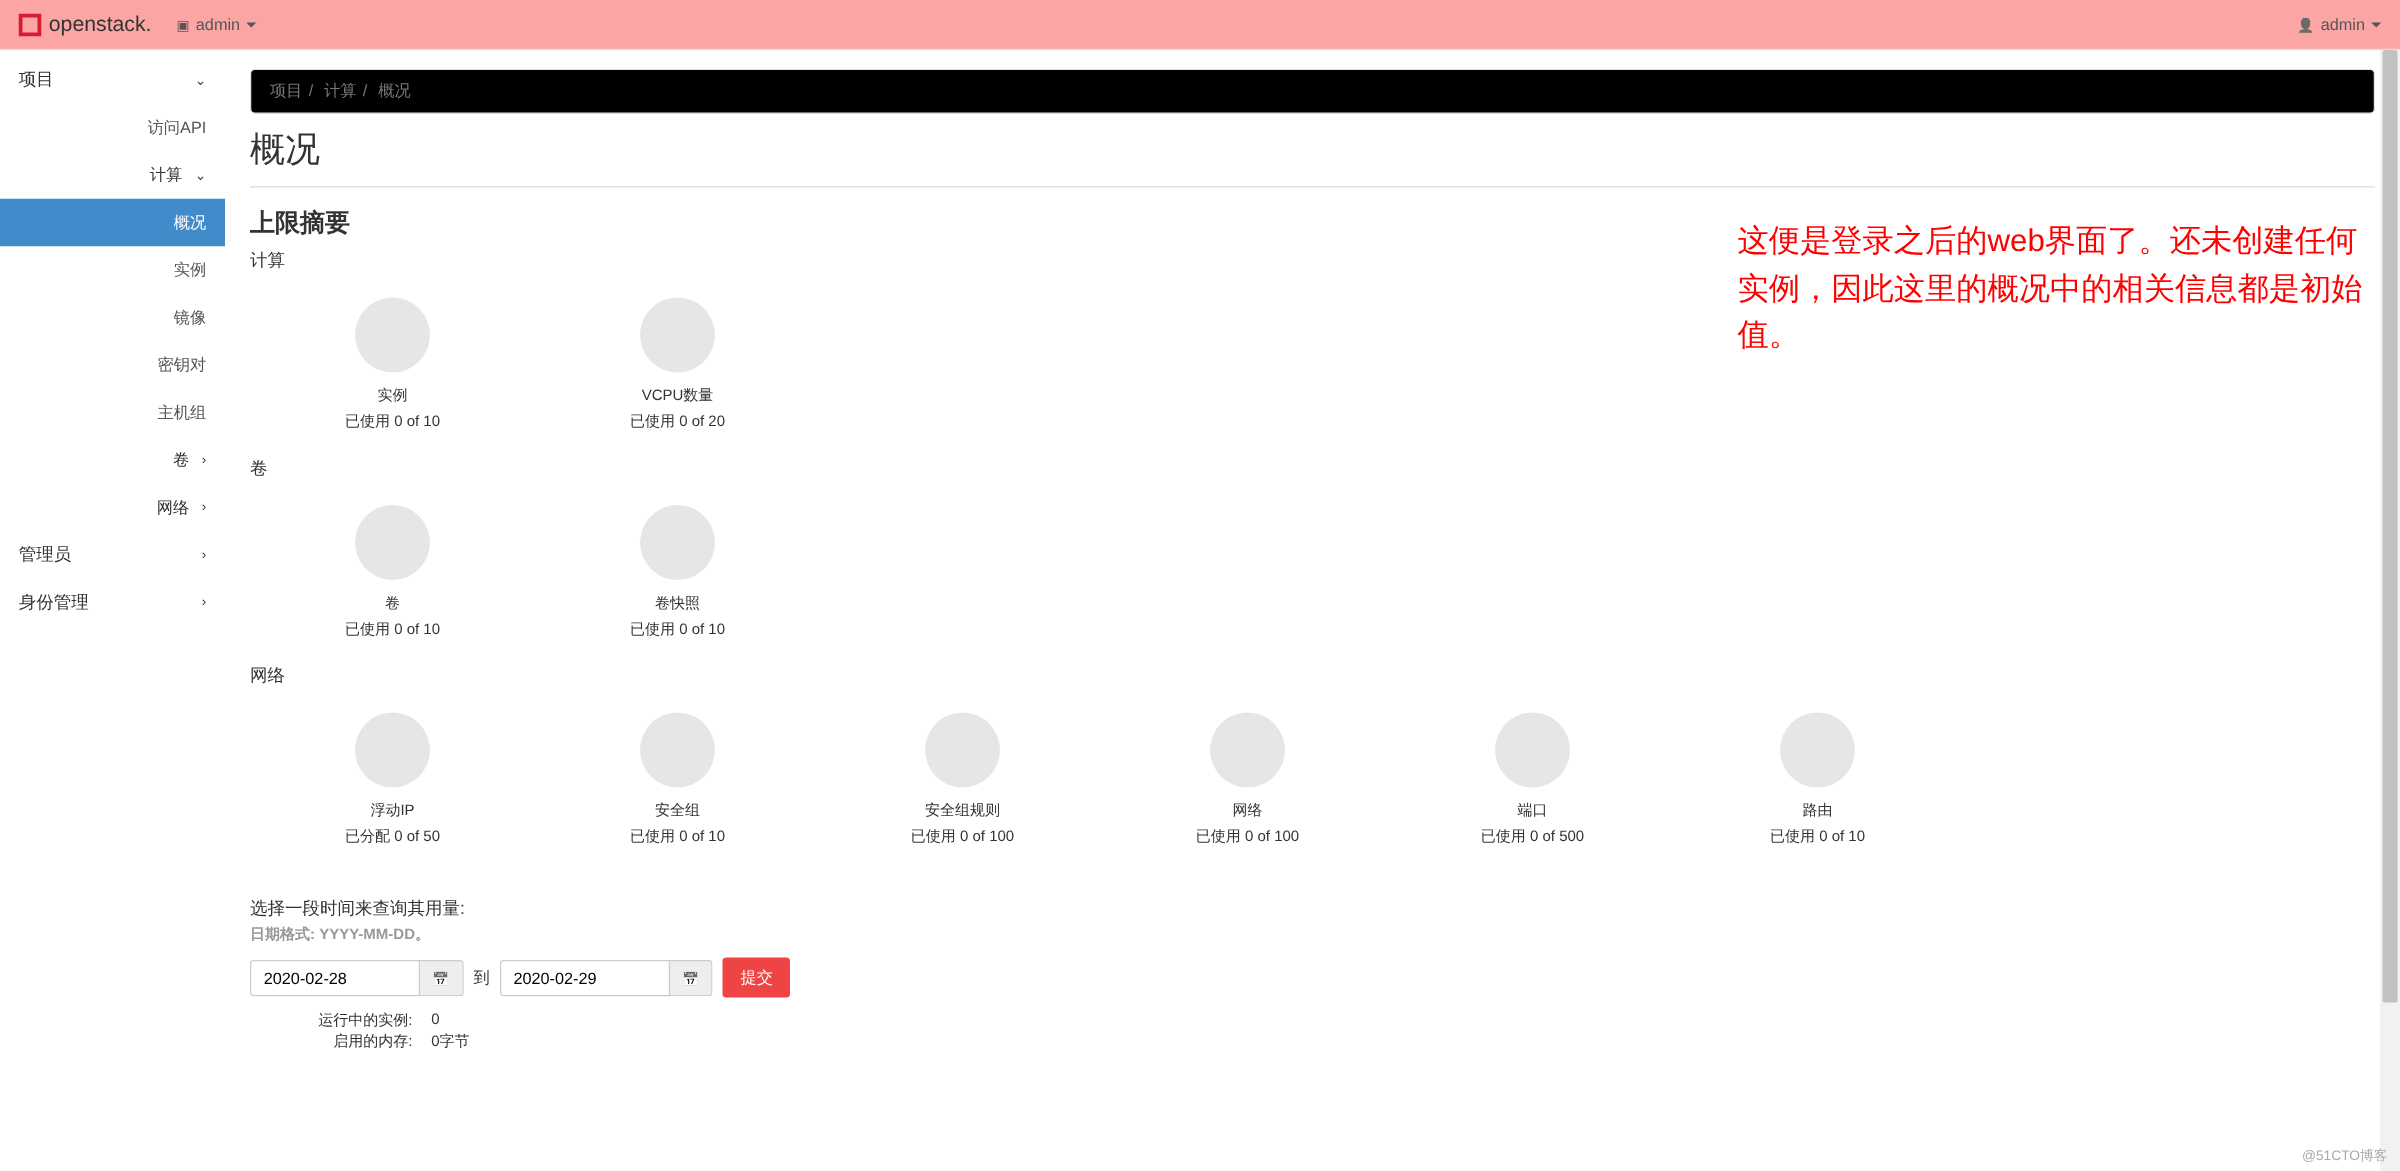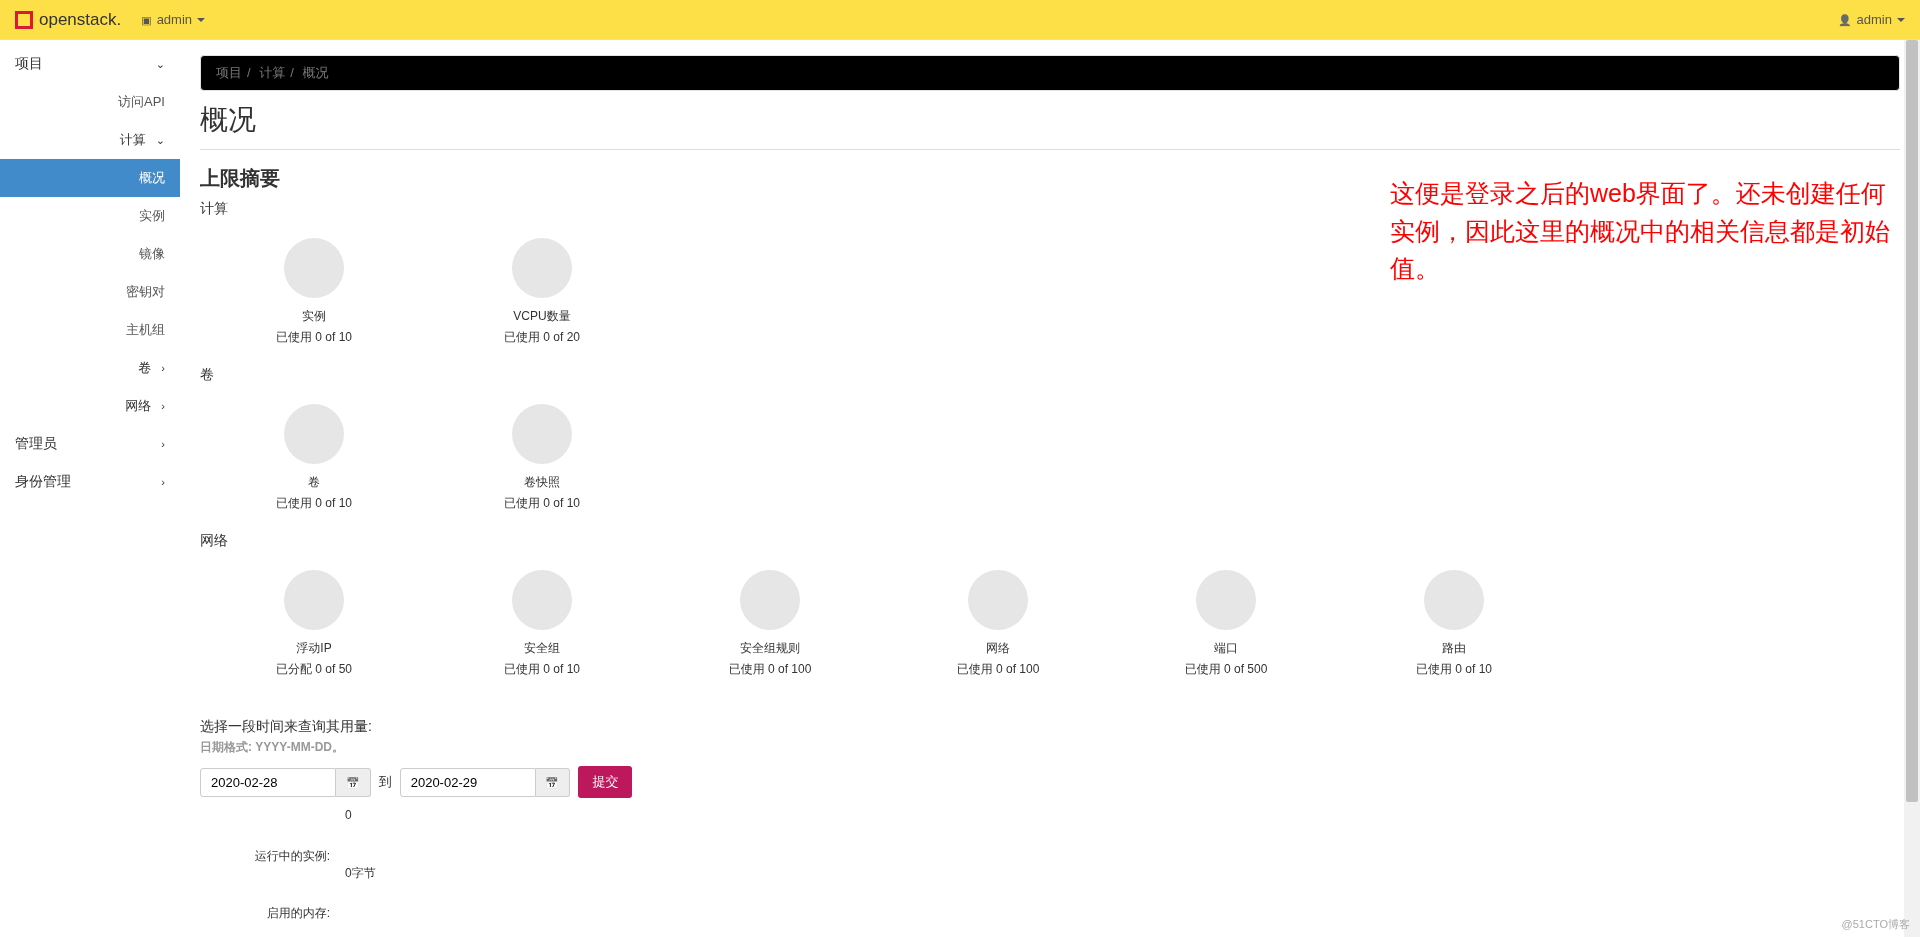--- a/index.html
+++ b/index.html
@@ -1,17 +1,17 @@
 <!DOCTYPE html>
 <html><head>
 <meta charset="utf-8">
 <style>
 * { margin: 0; padding: 0; box-sizing: border-box; }
 body { font-family: -apple-system, BlinkMacSystemFont, "Segoe UI", Helvetica, Arial, sans-serif; font-size: 13px; color: #333; background: #fff; }
-.topbar { height: 40px; background: #fde047; border-bottom: 1px solid #ddd; display: flex; align-items: center; padding: 0 15px; justify-content: space-between; }
+.topbar { height: 40px; background: #fca5a5; border-bottom: 1px solid #ddd; display: flex; align-items: center; padding: 0 15px; justify-content: space-between; }
 .topbar-left { display: flex; align-items: center; gap: 20px; }
 .logo { display: flex; align-items: center; gap: 6px; font-size: 17px; font-weight: 400; color: #333; }
 .logo-icon { width: 18px; height: 18px; border: 3px solid #da1a32; }
 .domain-dd { display: flex; align-items: center; gap: 5px; color: #555; cursor: pointer; }
 .user-dd { display: flex; align-items: center; gap: 5px; color: #555; cursor: pointer; }
 .caret { display: inline-block; width: 0; height: 0; vertical-align: middle; border-top: 4px solid; border-right: 4px solid transparent; border-left: 4px solid transparent; }
 .layout { display: flex; }
 .sidebar { width: 180px; flex-shrink: 0; padding-top: 5px; }
 .nav-item { display: flex; justify-content: space-between; align-items: center; padding: 10px 15px; cursor: pointer; color: #333; }
 .nav-item.lvl1 { font-size: 14px; }
@@ -33,24 +33,24 @@
 .quota-usage { font-size: 12px; color: #333; }
 .annotation { position: absolute; right: 30px; top: 135px; width: 500px; color: #ff0000; font-size: 25px; line-height: 1.5; font-family: "Microsoft YaHei", sans-serif; }
 .usage-section { margin-top: 30px; }
 .usage-query-label { font-size: 14px; margin: 15px 0 3px; }
 .hint { color: #999; font-size: 12px; margin-bottom: 10px; font-weight: bold; }
 .date-row { display: flex; align-items: center; gap: 8px; }
 .input-group { display: flex; align-items: stretch; }
 .input-group input { border: 1px solid #ccc; padding: 6px 10px; font-size: 13px; width: 136px; border-radius: 3px 0 0 3px; }
 .input-group .addon { border: 1px solid #ccc; border-left: none; background: #eee; padding: 6px 10px; border-radius: 0 3px 3px 0; color: #555; display: flex; align-items: center; }
 .to-label { font-size: 13px; }
-.submit-btn { background: #be185d; color: #fff; border: none; padding: 7px 14px; border-radius: 3px; font-size: 13px; cursor: pointer; }
+.submit-btn { background: #ef4444; color: #fff; border: none; padding: 7px 14px; border-radius: 3px; font-size: 13px; cursor: pointer; }
 .running-stats { margin-top: 10px; font-size: 12px; color: #333; }
 .running-stats .row { display: flex; gap: 15px; }
-.running-stats .k { text-align: right; width: 130px; margin-top: 40px; }
+.running-stats .k { text-align: right; width: 130px; }
 .watermark { position: fixed; bottom: 5px; right: 10px; color: #aaa; font-size: 11px; }
 .scrollbar-track { position: fixed; right: 0; top: 40px; bottom: 0; width: 16px; background: #f1f1f1; }
 .scrollbar-thumb { position: absolute; left: 2px; right: 2px; top: 0; height: 85%; background: #c1c1c1; border-radius: 2px; }
 .cal-icon::before { content: "📅"; font-size: 11px; filter: grayscale(1); }
 .user-icon::before { content: "👤"; font-size: 11px; filter: grayscale(1); }
 .cube-icon::before { content: "▣"; font-size: 11px; }
 </style>
 </head>
 <body>
 

